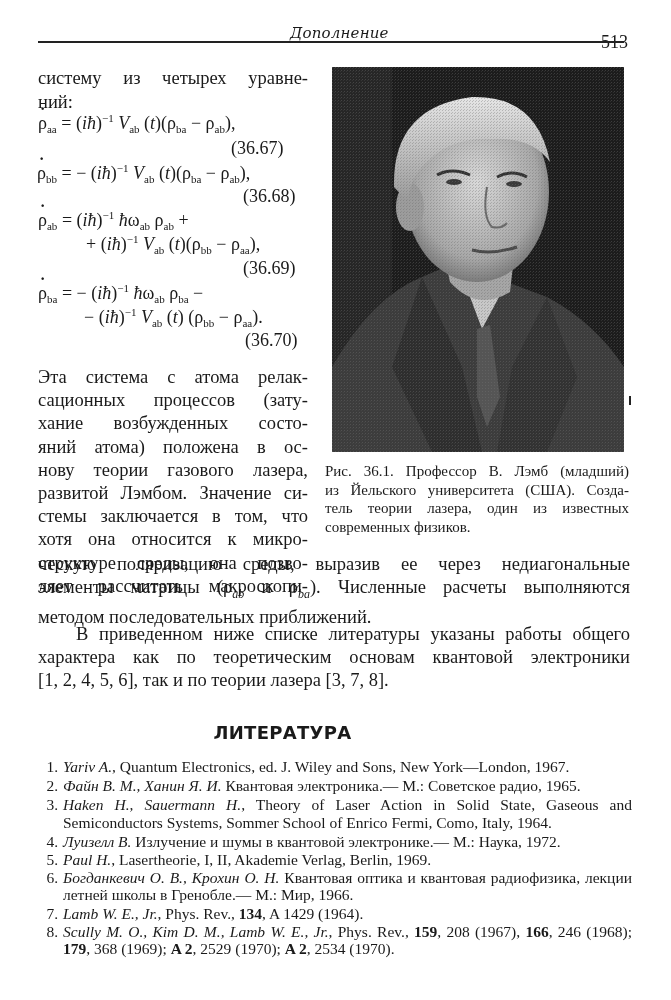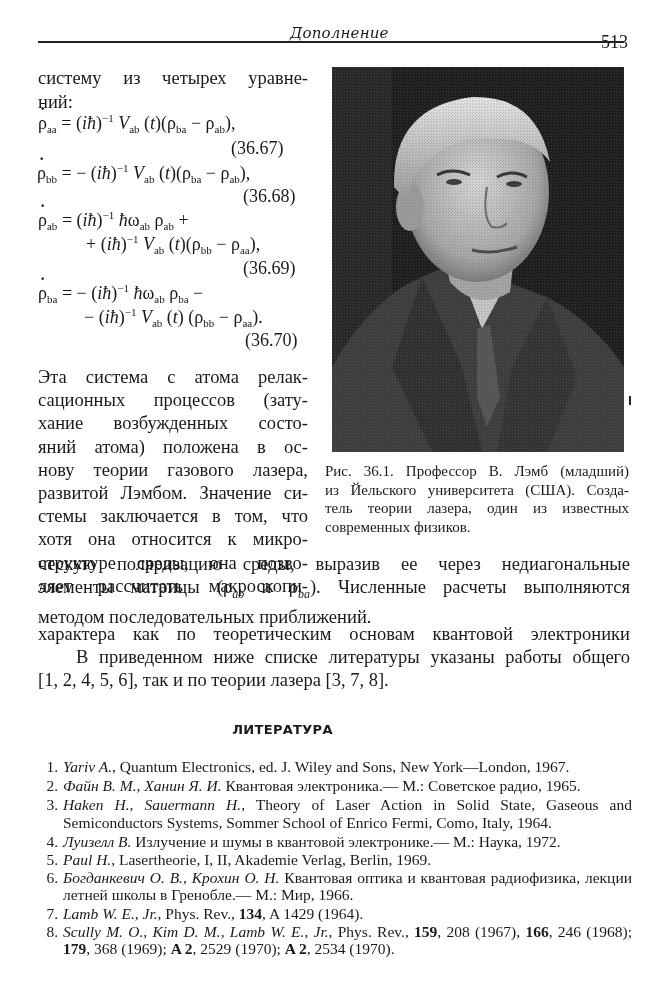--- a/index.html
+++ b/index.html
@@ -34,21 +34,21 @@
   .caption {
     left: 325px; top: 462px; width: 304px; font-size: 15px; line-height: 18.5px;
     text-align: justify;
   }
   .caption .lastline { text-align: left; }
   .full-text {
     left: 38px; width: 592px; font-size: 18.5px; line-height: 23px; text-align: justify;
   }
   .refs-heading {
     left: 0; width: 565px; top: 722px; text-align: center;
-    font-family: "DejaVu Sans", sans-serif; font-size: 13px; font-weight: bold; letter-spacing: 0.3px;
+    font-family: "DejaVu Sans", sans-serif; font-size: 18px; font-weight: bold; letter-spacing: 0.3px;
   }
   .refs { left: 38px; top: 758px; width: 594px; font-size: 15.5px; line-height: 17.2px; }
   .ref { display: flex; text-align: justify; }
   .ref .num { width: 20px; flex: none; text-align: right; padding-right: 5px; }
   .ref .body { flex: 1; }
   .ref .auth { font-style: italic; }
   .ref b { font-weight: bold; }
   .stray-mark { left: 629px; top: 396px; width: 2px; height: 9px; background: #222; }
 </style>
 </head>
@@ -159,22 +159,22 @@
   <div class="lastline">современных физиков.</div>
 </div>
 
 <div class="abs full-text" style="top:553px;">
   <div style="text-align-last: justify;">ческую поляризацию среды, выразив ее через недиагональные</div>
   <div style="text-align-last: justify;"><span>элементы матрицы (</span><span>ρ</span><sub style="font-size:12px;font-style:italic;">ab</sub><span> и </span><span>ρ</span><sub style="font-size:12px;font-style:italic;">ba</sub><span>). Численные расчеты выполняются</span></div>
   <div class="lastline">методом последовательных приближений.</div>
 </div>
 
 <div class="abs full-text" style="top:623px;">
+  <div style="text-align-last: justify; padding-left:38px;">В приведенном ниже списке литературы указаны работы общего</div>
   <div style="text-align-last: justify;">характера как по теоретическим основам квантовой электроники</div>
-  <div style="text-align-last: justify; padding-left:38px;">В приведенном ниже списке литературы указаны работы общего</div>
   <div class="lastline">[1, 2, 4, 5, 6], так и по теории лазера [3, 7, 8].</div>
 </div>
 
 <div class="abs refs-heading">ЛИТЕРАТУРА</div>
 
 <div class="abs refs">
   <div class="ref" style="margin-bottom:2px;">
     <span class="num">1.</span>
     <span class="body"><span class="auth">Yariv A.</span><span>, Quantum Electronics, ed. J. Wiley and Sons, New York—London, 1967.</span></span>
   </div>

